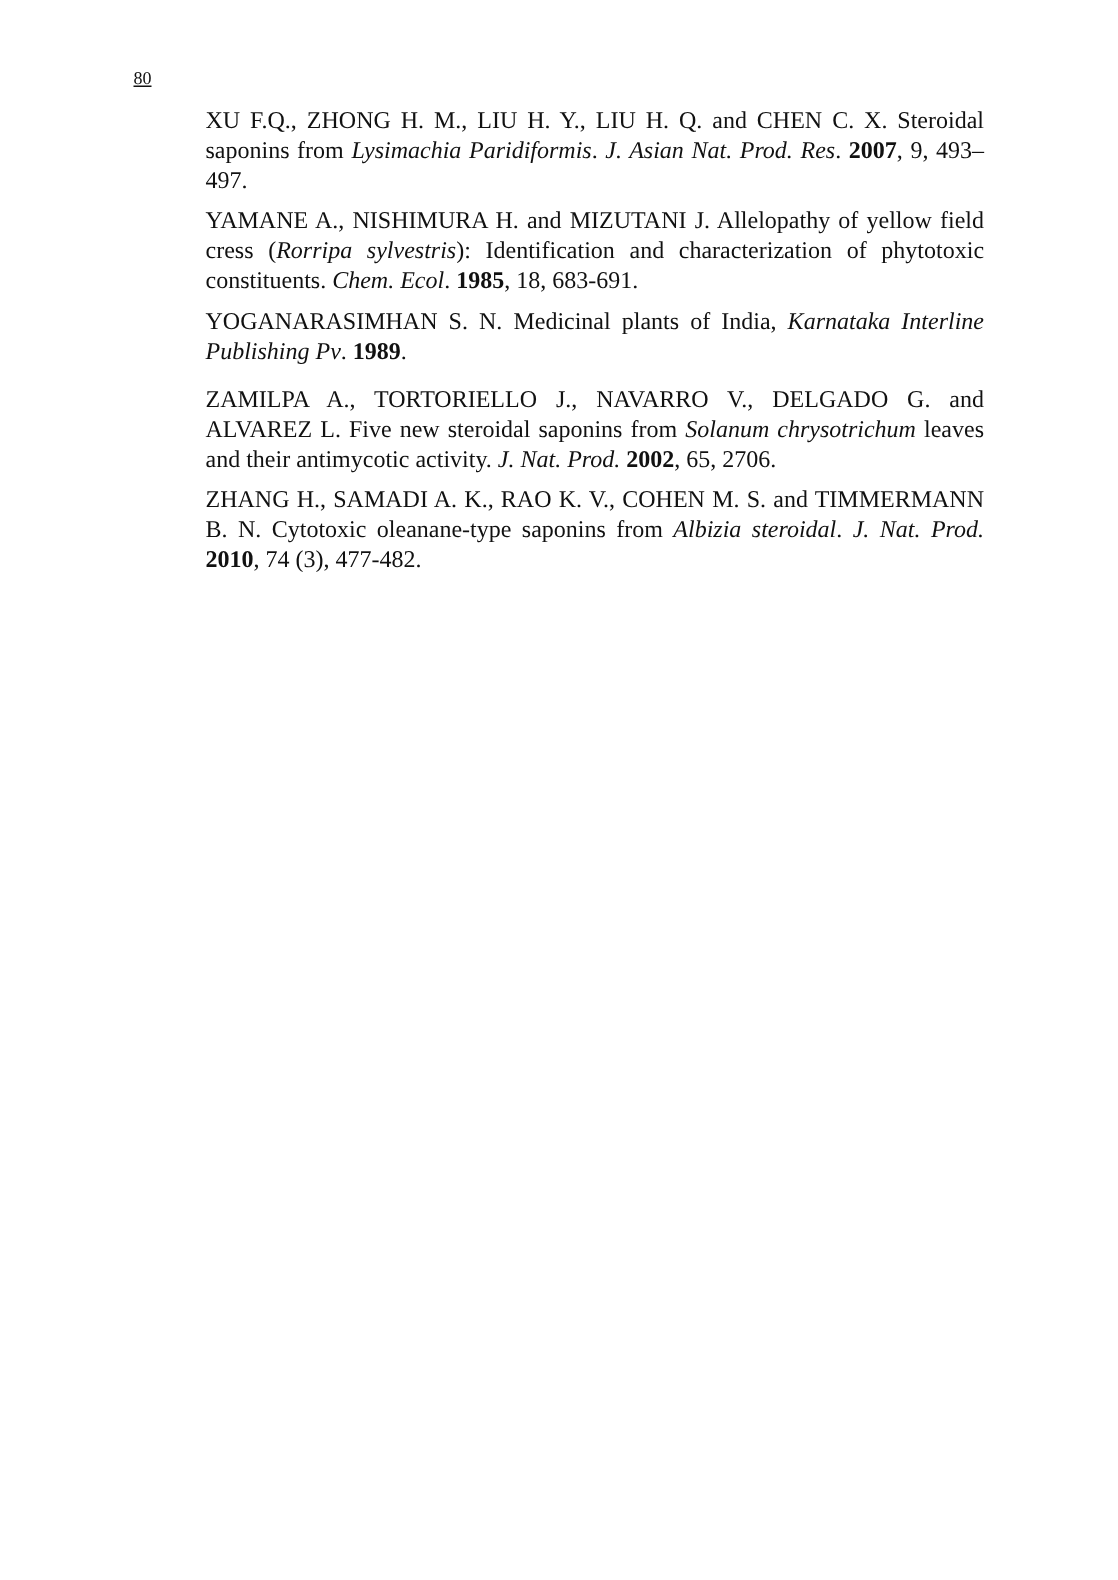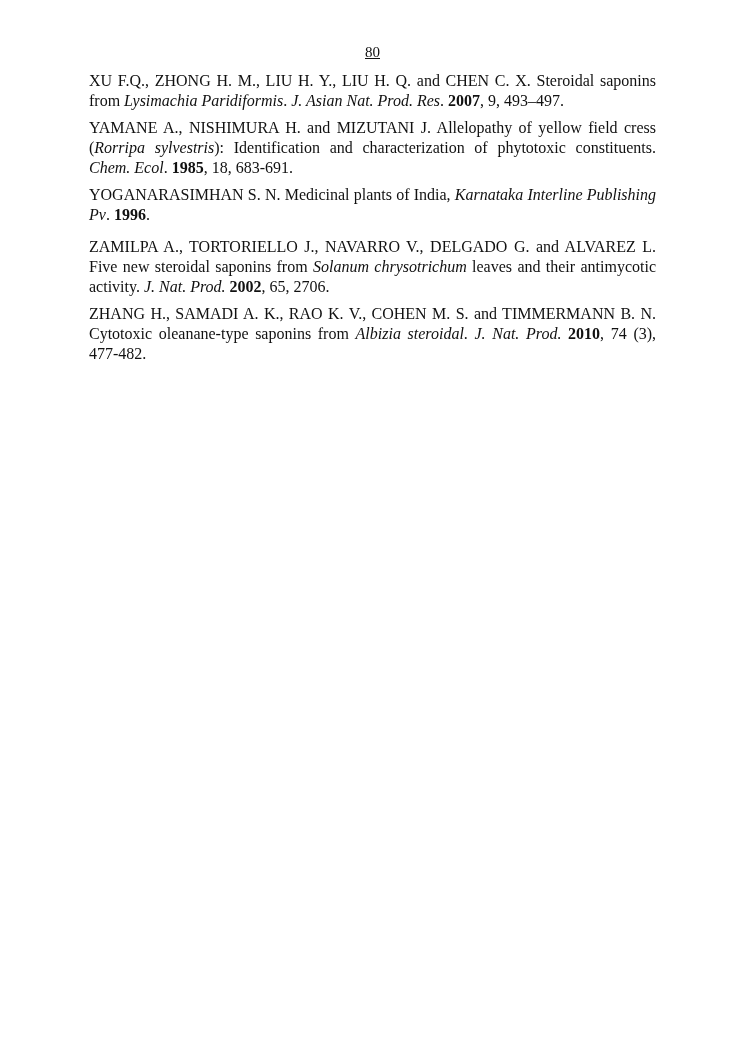--- a/index.html
+++ b/index.html
@@ -14,31 +14,32 @@
     background: #ffffff;
     color: #111111;
     font-family: "Liberation Serif", "DejaVu Serif", serif;
     font-size: 16px;
     line-height: 20px;
     box-sizing: border-box;
     padding: 45px 89px 0 89px;
     overflow: hidden;
   }
   .page-number {
-    text-align: center;
-    font-size: 15px;
+    text-align: left;
+    font-size: 12px;
     line-height: 15px;
     text-decoration: underline;
   }
   .section-title {
     margin-top: 6px;
     font-style: italic;
   }
   .refs {
     margin-top: 11px;
+    margin-left: 48px;
   }
   p.ref {
     margin: 0 0 7px 0;
     text-align: justify;
     text-justify: inter-word;
   }
   p.ref.extra-gap {
     margin-top: 12px;
   }
   .i { font-style: italic; }
@@ -47,17 +48,17 @@
 </head>
 <body>
 
 <div class="page">
   <div class="page-number">80</div>
 
 
   <div class="refs">
     <p class="ref"><span>XU F.Q., ZHONG H. M., LIU H. Y., LIU H. Q. and CHEN C. X. Steroidal saponins from </span><span class="i">Lysimachia Paridiformis</span><span>. </span><span class="i">J. Asian Nat. Prod. Res</span><span>. </span><span class="b">2007</span><span>, 9, 493–497.</span></p>
     <p class="ref"><span>YAMANE A., NISHIMURA H. and MIZUTANI J. Allelopathy of yellow field cress (</span><span class="i">Rorripa sylvestris</span><span>): Identification and characterization of phytotoxic constituents. </span><span class="i">Chem. Ecol</span><span>. </span><span class="b">1985</span><span>, 18, 683-691.</span></p>
-    <p class="ref"><span>YOGANARASIMHAN S. N. Medicinal plants of India, </span><span class="i">Karnataka Interline Publishing Pv</span><span>. </span><span class="b">1996</span><span>.</span></p>
+    <p class="ref"><span>YOGANARASIMHAN S. N. Medicinal plants of India, </span><span class="i">Karnataka Interline Publishing Pv</span><span>. </span><span class="b">1989</span><span>.</span></p>
     <p class="ref extra-gap"><span>ZAMILPA A., TORTORIELLO J., NAVARRO V., DELGADO G. and ALVAREZ L. Five new steroidal saponins from </span><span class="i">Solanum chrysotrichum</span><span> leaves and their antimycotic activity. </span><span class="i">J. Nat. Prod.</span><span> </span><span class="b">2002</span><span>, 65, 2706.</span></p>
     <p class="ref"><span>ZHANG H., SAMADI A. K., RAO K. V., COHEN M. S. and TIMMERMANN B. N. Cytotoxic oleanane-type saponins from </span><span class="i">Albizia steroidal</span><span>. </span><span class="i">J. Nat. Prod.</span><span> </span><span class="b">2010</span><span>, 74 (3), 477-482.</span></p>
   </div>
 </div>
 
 </body></html>

